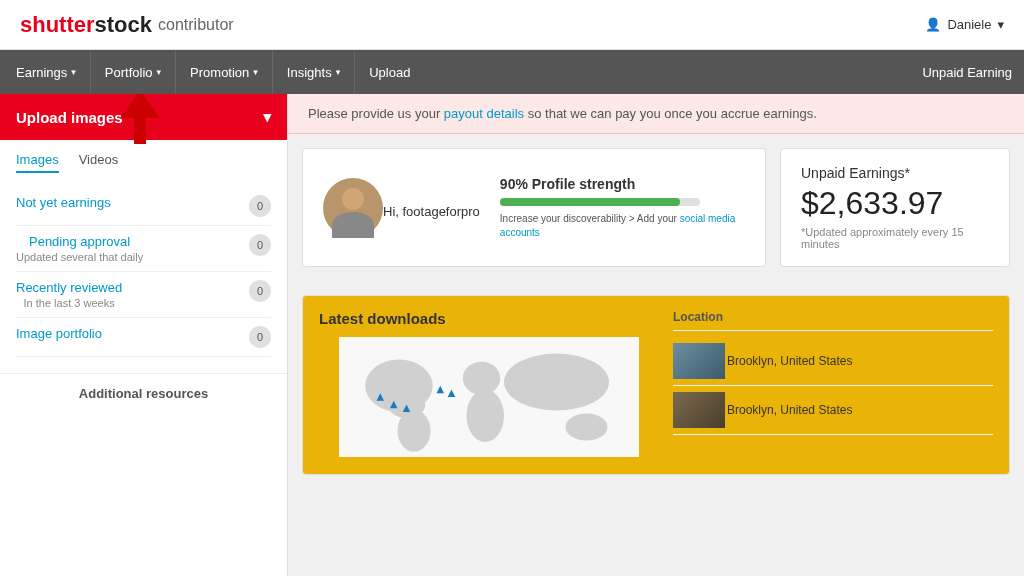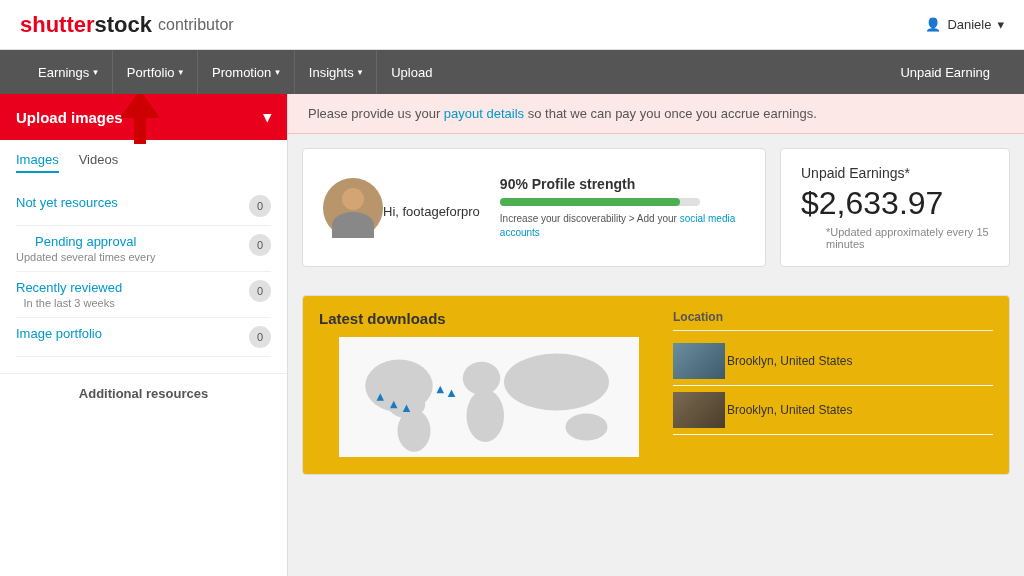--- a/index.html
+++ b/index.html
@@ -31,21 +31,21 @@
       font-size: 13px;
       cursor: pointer;
     }
 
     
     .nav-bar {
       background: #555;
       display: flex;
       align-items: center;
       height: 44px;
-      padding: 0 24px;
+      padding: 0 2px;
       justify-content: space-between;
     }
     .nav-left {
       display: flex;
       align-items: center;
       gap: 0;
     }
     .nav-item {
       color: #fff;
       padding: 0 14px;
@@ -203,21 +203,21 @@
 
     .earnings-card {
       background: #fff;
       border: 1px solid #ddd;
       border-radius: 4px;
       padding: 16px 20px;
       margin-bottom: 14px;
     }
     .earnings-title { font-size: 14px; color: #333; margin-bottom: 4px; }
     .earnings-amount { font-size: 32px; font-weight: normal; color: #222; margin-bottom: 4px; }
-    .earnings-note { font-size: 11px; color: #888; margin-left: 25px; }
+    .earnings-note { font-size: 11px; color: #888; }
 
     .top-cards {
       display: flex;
       gap: 14px;
       margin-bottom: 14px;
     }
     .top-cards .profile-card { flex: 1; }
     .top-cards .earnings-card { width: 230px; flex-shrink: 0; }
 
     .downloads-section {
@@ -328,29 +328,29 @@
       </div>
       <div class="sidebar-tab">
         <span>Videos</span>
       </div>
     </div>
 
     <div class="sidebar-section">
 
       <div class="sidebar-item">
         <div>
-          <div class="sidebar-item-label">Not yet resources</div>
+          <div class="sidebar-item-label">Not yet earnings</div>
         </div>
         <div class="sidebar-badge">0</div>
       </div>
 
       <div class="sidebar-item">
         <div>
           <div class="sidebar-item-label">Pending approval</div>
-          <div class="sidebar-item-sub">Updated several times every</div>
+          <div class="sidebar-item-sub">Updated several that daily</div>
         </div>
         <div class="sidebar-badge">0</div>
       </div>
 
       <div class="sidebar-item">
         <div>
           <div class="sidebar-item-label">Recently reviewed</div>
           <div class="sidebar-item-sub">In the last 3 weeks</div>
         </div>
         <div class="sidebar-badge">0</div>

